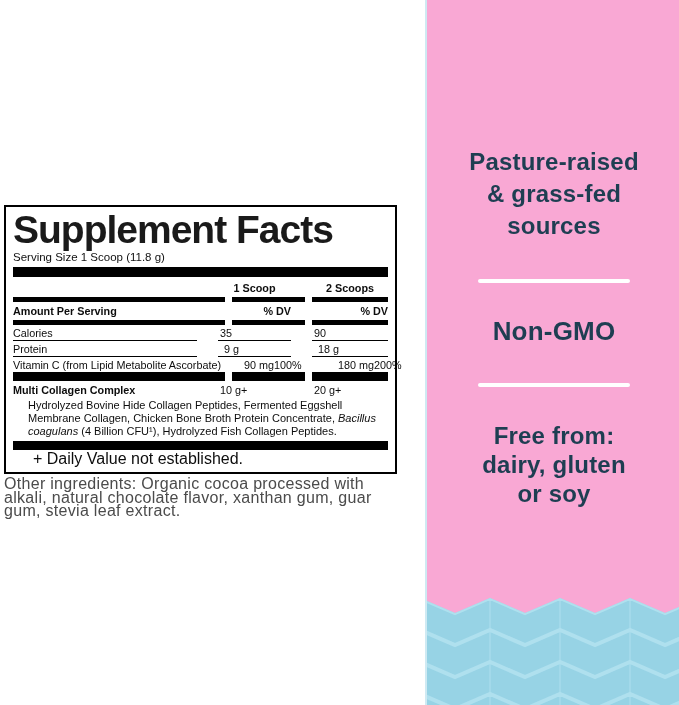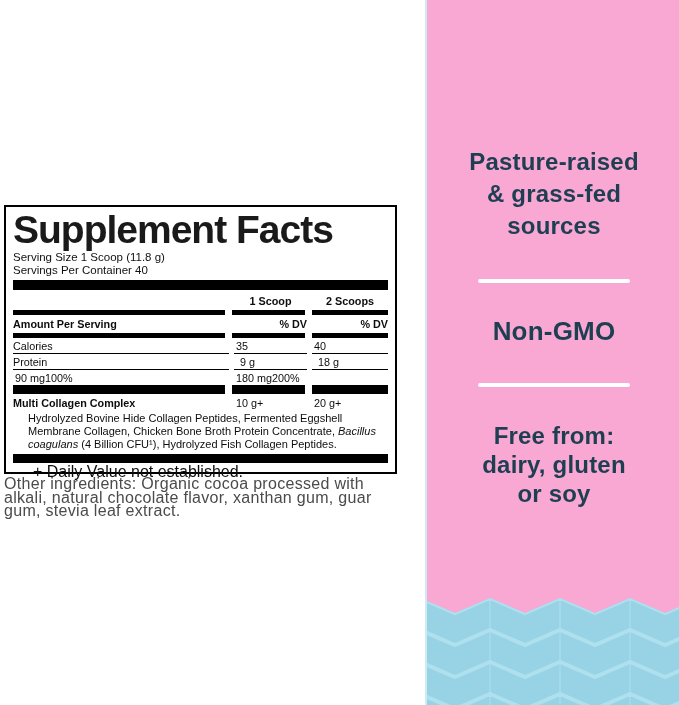--- a/index.html
+++ b/index.html
@@ -10,21 +10,21 @@
   
   .facts-box {
     position:absolute; left:4px; top:205px; width:393px; height:269px;
     border:2px solid #000; background:#fff; color:#000; padding:2px 7px 19px 7px;
   }
   .facts-title {
     font-size:39px; font-weight:bold; letter-spacing:-1px; line-height:42px;
     white-space:nowrap; color:#1a1a1a;
   }
   .serv-line { font-size:11.5px; line-height:13px; letter-spacing:0; color:#111; }
-  .grid-row { display:grid; grid-template-columns:1fr 73px 76px; column-gap:5px; align-items:end; }
+  .grid-row { display:grid; grid-template-columns:1fr 73px 76px; column-gap:21px; align-items:end; }
   .bar-full { background:#000; }
   .bar-h10 { height:10px; margin-top:3px; }
   .bar-h9  { height:9px; }
   .bar3 { display:grid; grid-template-columns:1fr 73px 76px; column-gap:7px; }
   .bar3 i { display:block; background:#000; }
   .bar3.h5 i { height:5px; }
   .bar3.h9 i { height:9px; }
   .cell { font-size:10.8px; line-height:14px; white-space:nowrap; color:#0d0d0d; }
   .cell.center { text-align:center; }
   .cell.bold { font-weight:bold; }
@@ -64,21 +64,20 @@
   .chevrons { position:absolute; left:0; bottom:0; width:254px; height:112px; display:block; }
 </style>
 </head>
 <body>
 
 <div class="page">
 
   <section class="facts-box">
     <h1 class="facts-title">Supplement Facts</h1>
     <div class="serv-line">Serving Size 1 Scoop (11.8 g)</div>
-    <div class="serv-line">Servings Per Container 40</div>
 
     <div class="bar-full bar-h10"></div>
 
     <div class="grid-row heads-row">
       <div class="cell"></div>
       <div class="cell center bold">1 Scoop</div>
       <div class="cell center bold">2 Scoops</div>
     </div>
     <div class="bar3 h5">
         <i></i>
@@ -97,38 +96,39 @@
         <i></i>
       </div>
 
     <div class="grid-row nutr-row lined">
       <div class="cell">Calories</div>
       <div class="cell vcell">
         <span>35</span>
         <span></span>
       </div>
       <div class="cell vcell">
-        <span>40</span>
+        <span>90</span>
         <span></span>
       </div>
     </div>
 
     <div class="grid-row nutr-row lined">
       <div class="cell">Protein</div>
       <div class="cell vcell indent">
         <span>9 g</span>
         <span></span>
       </div>
       <div class="cell vcell indent">
         <span>18 g</span>
         <span></span>
       </div>
     </div>
 
     <div class="grid-row nutr-row">
+      <div class="cell">Vitamin C (from Lipid Metabolite Ascorbate)</div>
       <div class="cell vcell">
         <span>90 mg</span>
         <span>100%</span>
       </div>
       <div class="cell vcell">
         <span>180 mg</span>
         <span>200%</span>
       </div>
     </div>
     <div class="bar3 h9">

